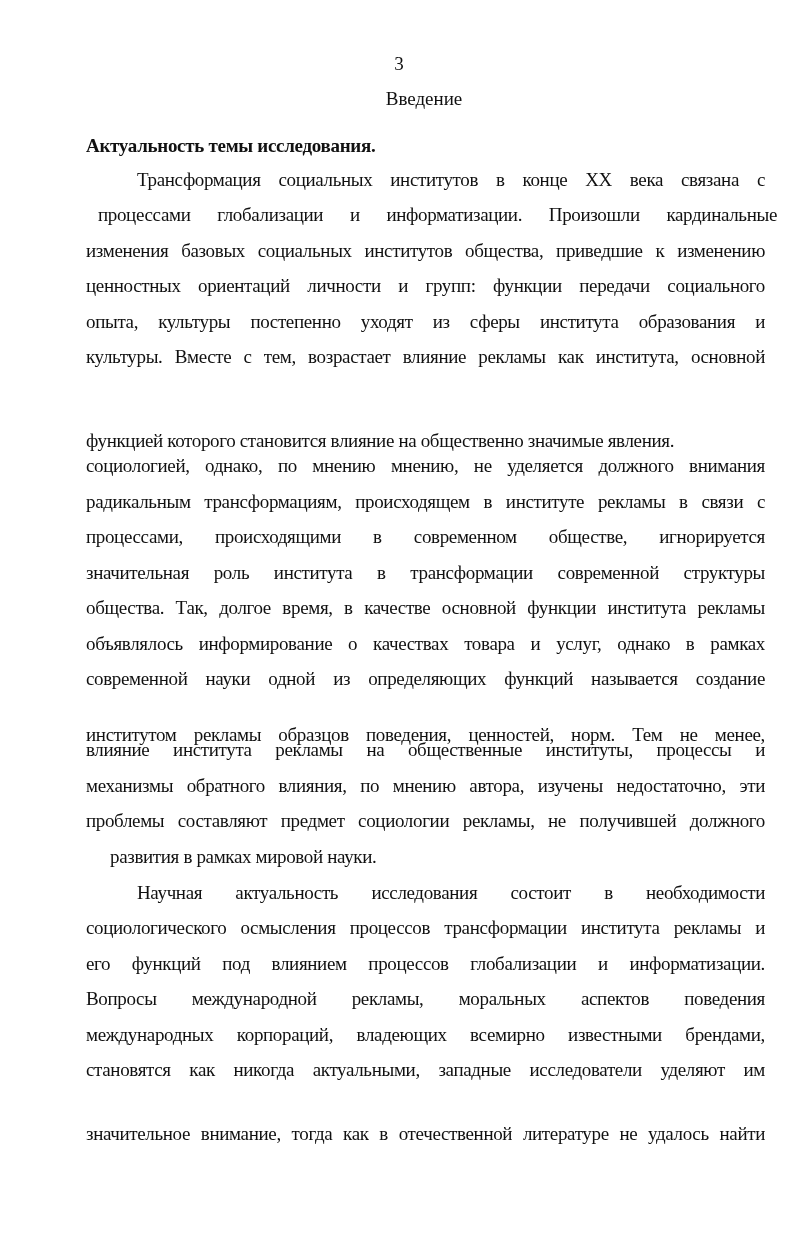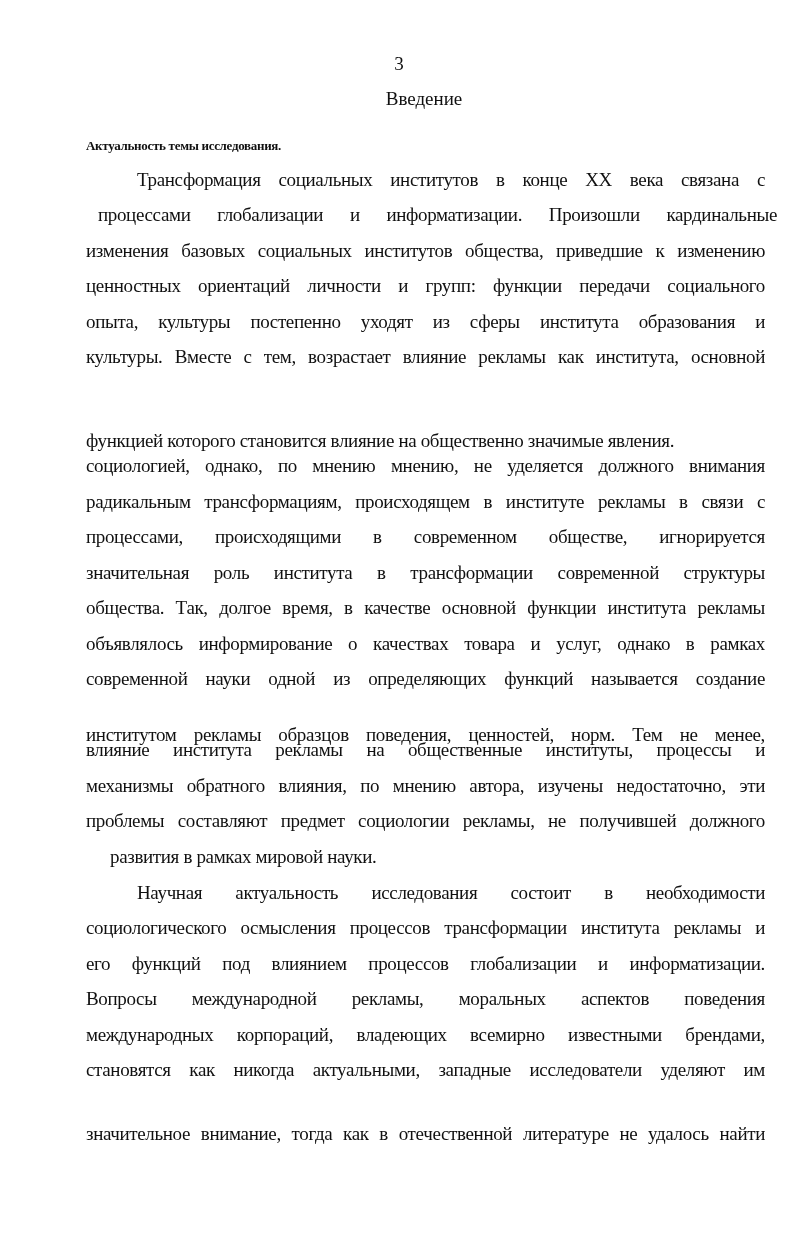--- a/index.html
+++ b/index.html
@@ -3,21 +3,21 @@
 <meta charset="utf-8">
 <style>
   html, body { margin: 0; padding: 0; background: #ffffff; }
   body { width: 798px; height: 1246px; position: relative; overflow: hidden;
          font-family: "Liberation Serif", "DejaVu Serif", serif; color: #111; }
   .page { position: absolute; left: 0; top: 0; width: 798px; height: 1246px; background: #fff; }
   .page-number { position: absolute; top: 52px; left: 0; width: 798px; text-align: center;
                  font-size: 19px; line-height: 24px; }
   .heading { position: absolute; top: 87px; left: 0; width: 848px; text-align: center;
              font-size: 19px; line-height: 24px; }
-  .section-title { position: absolute; top: 134px; left: 86px; font-size: 13px; line-height: 24px;
+  .section-title { position: absolute; top: 134px; left: 86px; font-size: 19px; line-height: 24px;
                    font-weight: bold; letter-spacing: -0.3px; }
   .line { position: absolute; left: 86px; width: 679px; font-size: 19px; line-height: 24px;
           white-space: nowrap; text-align: justify; text-align-last: justify;
           letter-spacing: -0.35px; }
   .line.indent { left: 137px; width: 628px; }
   .line.last { text-align-last: left; }
 </style>
 </head>
 <body>
 

